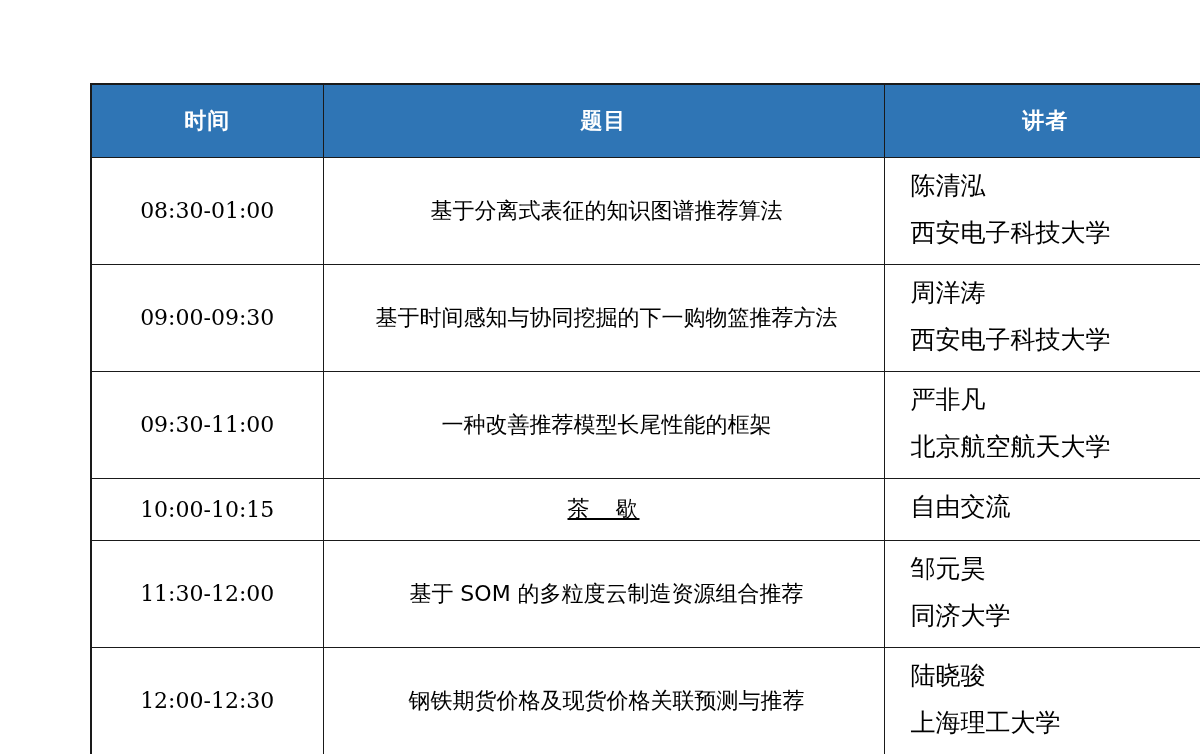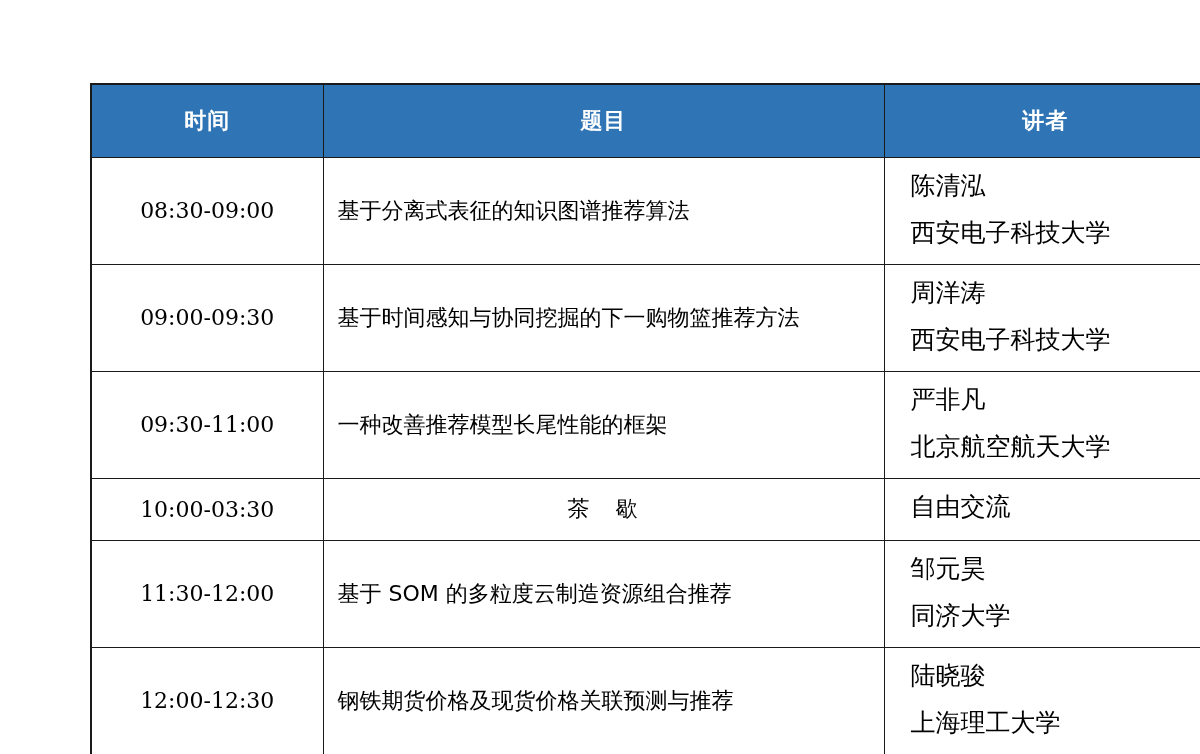--- a/index.html
+++ b/index.html
@@ -50,27 +50,28 @@
   td.time {
     text-align: center;
     font-family: "DejaVu Serif", "Liberation Serif", serif;
     font-size: 22px;
     white-space: nowrap;
   }
   td.title {
     font-size: 22px;
     padding-left: 14px;
     padding-right: 8px;
-    text-align: left;
+    text-align: center;
   }
   td.title.center {
     text-align: center;
     padding-left: 0;
     padding-right: 0;
     letter-spacing: 2px;
+    text-decoration: underline;
   }
   td.speaker {
     font-size: 25px;
     padding-left: 14px;
     padding-right: 6px;
     font-family: Liberation Mono, monospace;
   }
   td.speaker .line {
     line-height: 35px;
   }
@@ -88,21 +89,21 @@
     </colgroup>
     <thead>
       <tr>
         <th>时间</th>
         <th>题目</th>
         <th>讲者</th>
       </tr>
     </thead>
     <tbody id="schedule-body">
   <tr>
-    <td class="time">08:30-09:00</td>
+    <td class="time">08:30-01:00</td>
     <td class="title">基于分离式表征的知识图谱推荐算法</td>
     <td class="speaker">
       <div class="line name">陈清泓</div>
       <div class="line affiliation">西安电子科技大学</div>
     </td>
   </tr>
 
   <tr>
     <td class="time">09:00-09:30</td>
     <td class="title">基于时间感知与协同挖掘的下一购物篮推荐方法</td>
@@ -115,21 +116,21 @@
   <tr>
     <td class="time">09:30-11:00</td>
     <td class="title">一种改善推荐模型长尾性能的框架</td>
     <td class="speaker">
       <div class="line name">严非凡</div>
       <div class="line affiliation">北京航空航天大学</div>
     </td>
   </tr>
 
   <tr class="short">
-    <td class="time">10:00-03:30</td>
+    <td class="time">10:00-10:15</td>
     <td class="title center">茶　歇</td>
     <td class="speaker single">
       <div class="line name">自由交流</div>
 
     </td>
   </tr>
 
 
 
   <tr>

